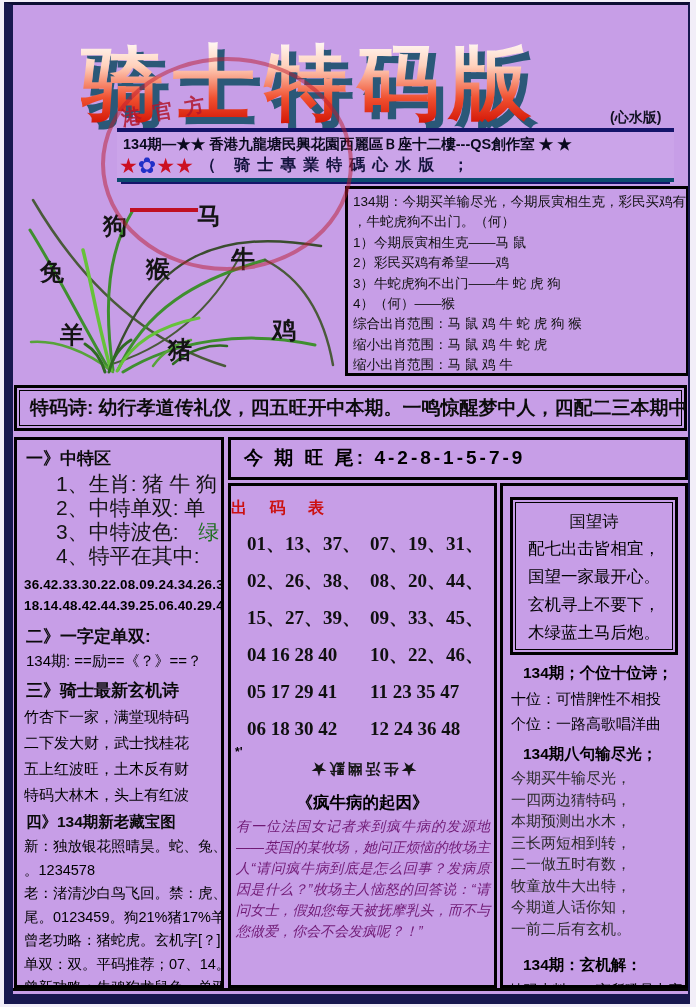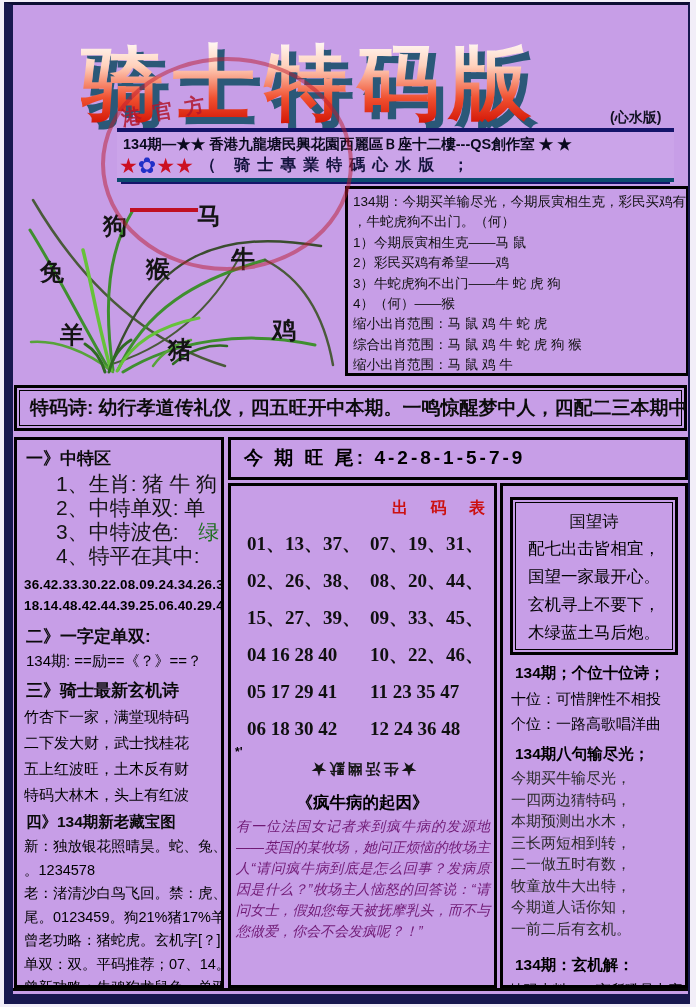--- a/index.html
+++ b/index.html
@@ -61,37 +61,37 @@
   .wave-green { color:#1c6e1c; margin-left:14px; } .wave-blue { color:#1c3c9e; margin-left:16px; }
   .nums { font-size:13.4px; font-weight:bold; line-height:21px; margin-top:6px; white-space:nowrap; letter-spacing:.2px; }
   .sec2-line { font-size:15px; margin:4px 0 2px 2px; }
   .poem-list .line { font-size:15px; line-height:26px; white-space:nowrap; }
   .sec4-list .line { font-size:14.5px; line-height:23.5px; white-space:nowrap; }
 
   .tails-bar { left:215px; top:432px; width:460px; height:43px; border:3px solid #000;
     font-size:19px; font-weight:bold; letter-spacing:3px; line-height:36px; padding-left:13px; white-space:nowrap; }
 
   .mid-box { left:215px; top:478px; width:269px; height:505px; border:3px solid #000; overflow:hidden; }
-  .chuma-title { text-align:right; color:#cc1111; font-weight:bold; font-size:16px; letter-spacing:9px; margin-top:12px; }
+  .chuma-title { text-align:left; color:#cc1111; font-weight:bold; font-size:16px; letter-spacing:9px; margin-top:12px; }
   .num-cols { display:flex; justify-content:space-between; padding:6px 10px 0 16px; }
   .num-col .line { font-family:"Liberation Serif",serif; font-size:19px; font-weight:700;
     line-height:37px; white-space:nowrap; color:#101010; }
   .footnote { font-size:12px; font-weight:bold; margin-left:4px; line-height:10px; }
   .flip-head { text-align:center; font-weight:bold; font-size:15px; letter-spacing:3px;
     transform:rotate(180deg); margin-top:2px; color:#151515; }
   .joke-title { text-align:center; font-weight:bold; font-size:16.5px; margin-top:14px; }
   .joke-body { font-size:14px; line-height:21px; padding:2px 4px 0 5px; color:#701a75; text-align:justify;font-style:italic; }
 
   .right-box { left:487px; top:478px; width:188px; height:505px; border:3px solid #000; overflow:hidden; }
   .gw-box { margin:11px 7px 4px; border:3px solid #000;
     box-shadow:inset 0 0 0 2px #c79ee7, inset 0 0 0 3px #000;
     padding:8px 2px 6px; text-align:center; }
   .gw-box .gw-title { font-size:16.5px; line-height:26px; color:#101010; }
   .gw-box .line { font-size:16.5px; line-height:28px; white-space:nowrap; }
-  .r-sec-title { font-size:15.5px; font-weight:bold; margin:8px 0 2px 12px; white-space:nowrap; }
+  .r-sec-title { font-size:15.5px; font-weight:bold; margin:8px 0 2px 20px; white-space:nowrap; }
   .shiwei-list .line { font-size:15px; line-height:25px; margin-left:8px; white-space:nowrap; }
   .baju-list .line { font-size:15px; line-height:21.5px; margin-left:8px; color:#2a2a2a; white-space:nowrap; }
   .xuanji-title { margin-top:16px; }
   .xuanji-list .line { font-size:14.5px; line-height:25px; margin-left:6px; white-space:nowrap; }
 
   .bottom-line { left:0; top:983px; width:675px; height:3px; background:#050505; }
 </style>
 </head>
 <body>
 
@@ -147,22 +147,22 @@
     <span class="zlabel z-rooster">鸡</span>
   </div>
 
   <div class="abs forecast-box">
       <div class="line">134期：今期买羊输尽光，今期辰寅相生克，彩民买鸡有希望</div>
       <div class="line">，牛蛇虎狗不出门。（何）</div>
       <div class="line">1）今期辰寅相生克——马 鼠</div>
       <div class="line">2）彩民买鸡有希望——鸡</div>
       <div class="line">3）牛蛇虎狗不出门——牛 蛇 虎 狗</div>
       <div class="line">4）（何）——猴</div>
+      <div class="line">综合出肖范围：马 鼠 鸡 牛 蛇 虎 狗 猴</div>
       <div class="line">缩小出肖范围：马 鼠 鸡 牛 蛇 虎</div>
-      <div class="line">综合出肖范围：马 鼠 鸡 牛 蛇 虎 狗 猴</div>
       <div class="line">缩小出肖范围：马 鼠 鸡 牛</div>
     </div>
 
   <div class="abs poem-bar">特码诗: 幼行孝道传礼仪，四五旺开中本期。一鸣惊醒梦中人，四配二三本期中。</div>
 
   <div class="abs left-box">
     <div class="sec-title">一》中特区</div>
     <div class="zt-item">1、生肖: 猪 牛 狗 鼠 兔 羊</div>
     <div class="zt-item">2、中特单双: 单</div>
     <div class="zt-item">

